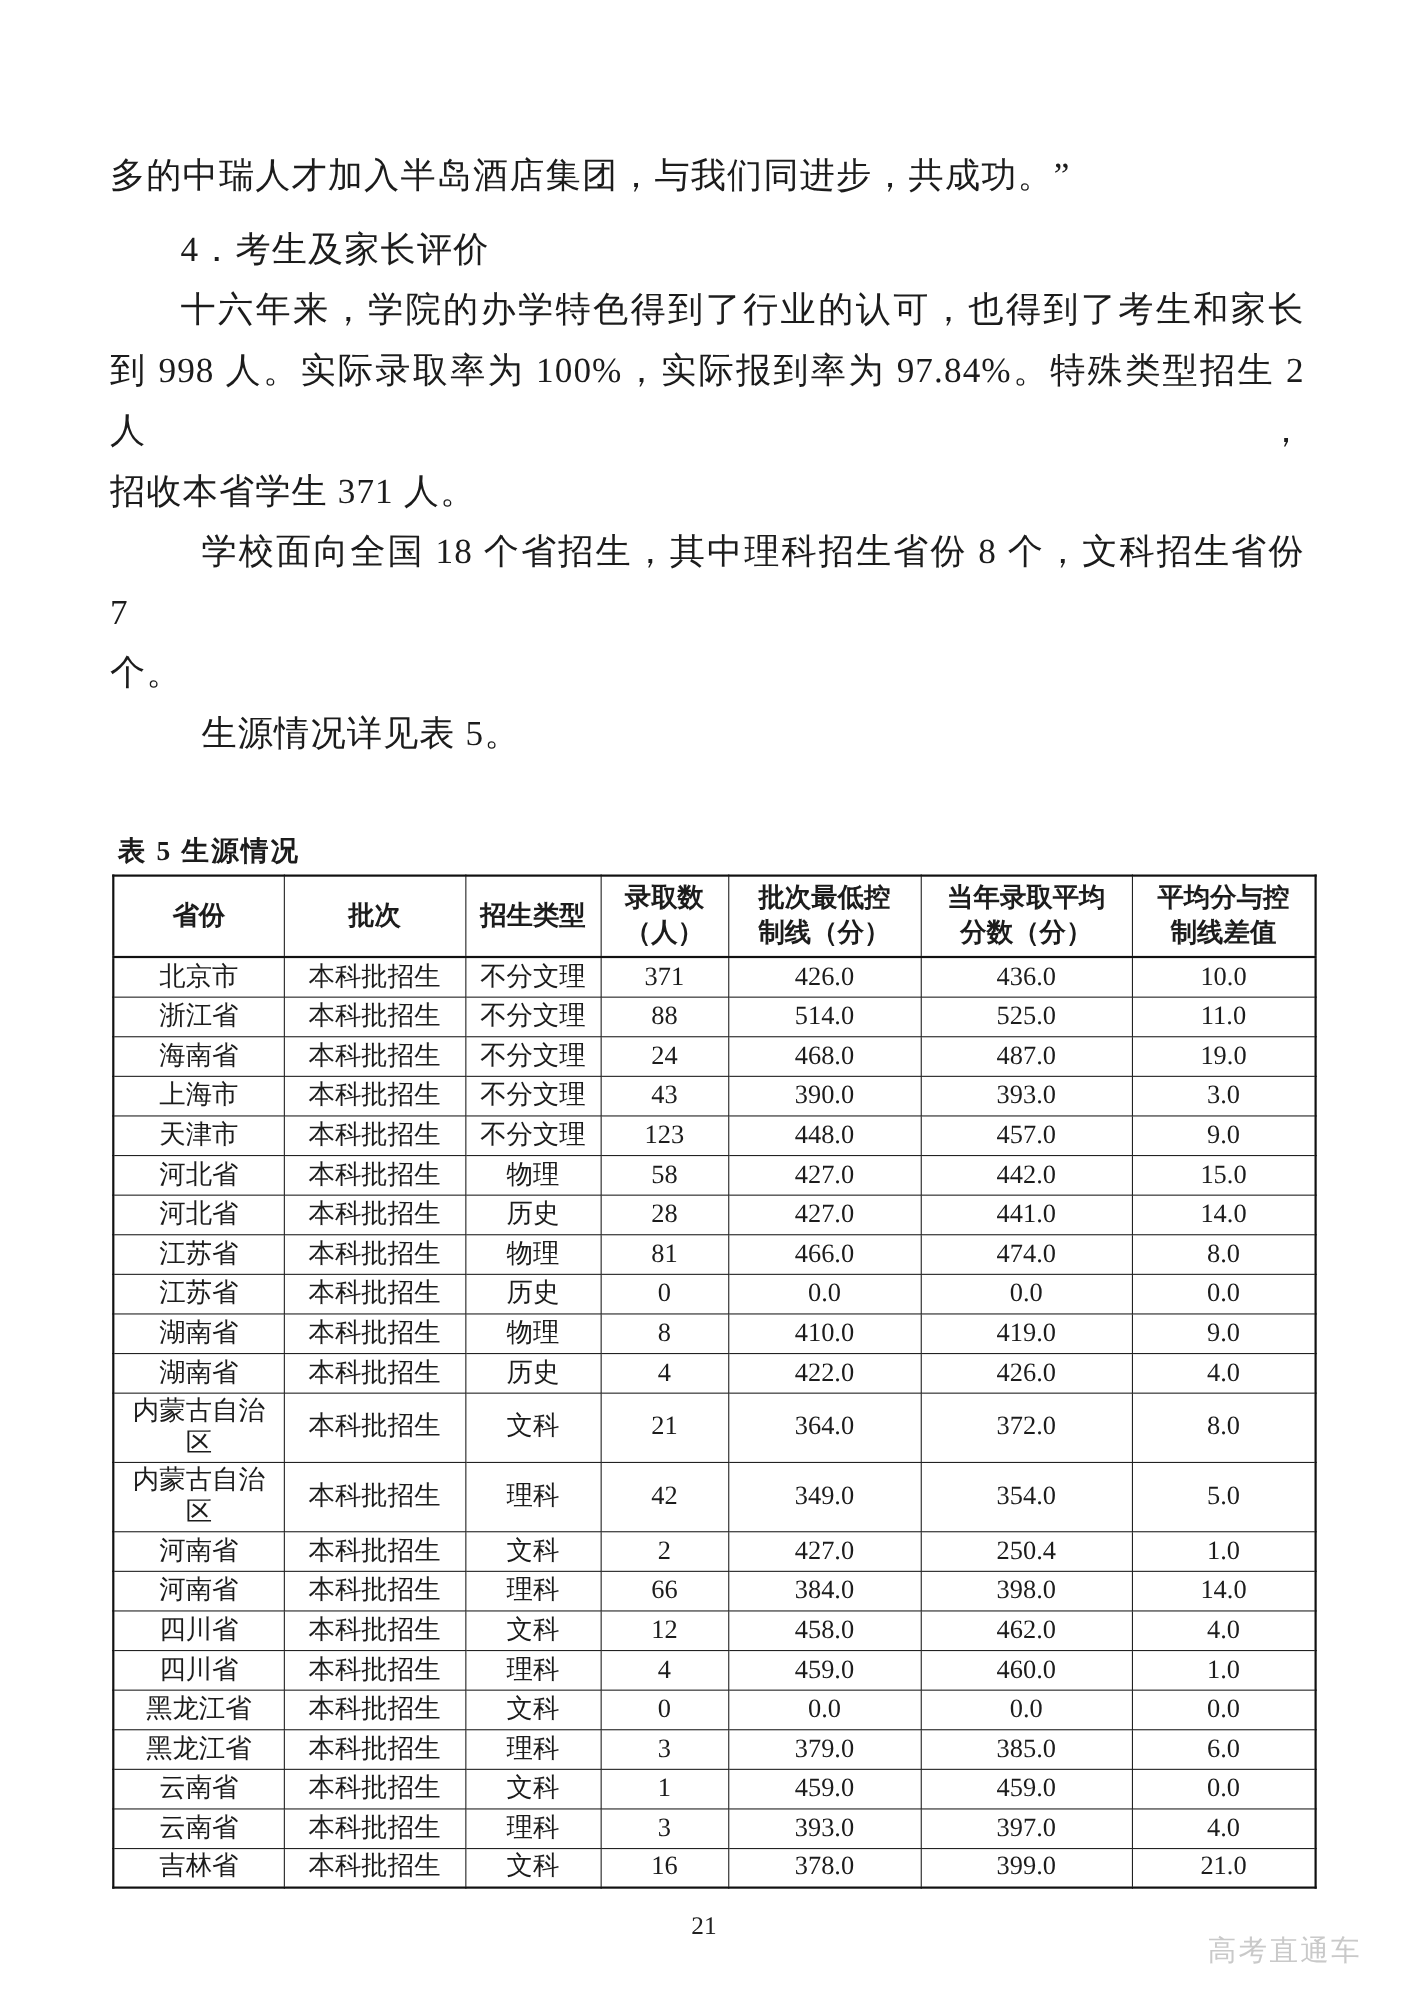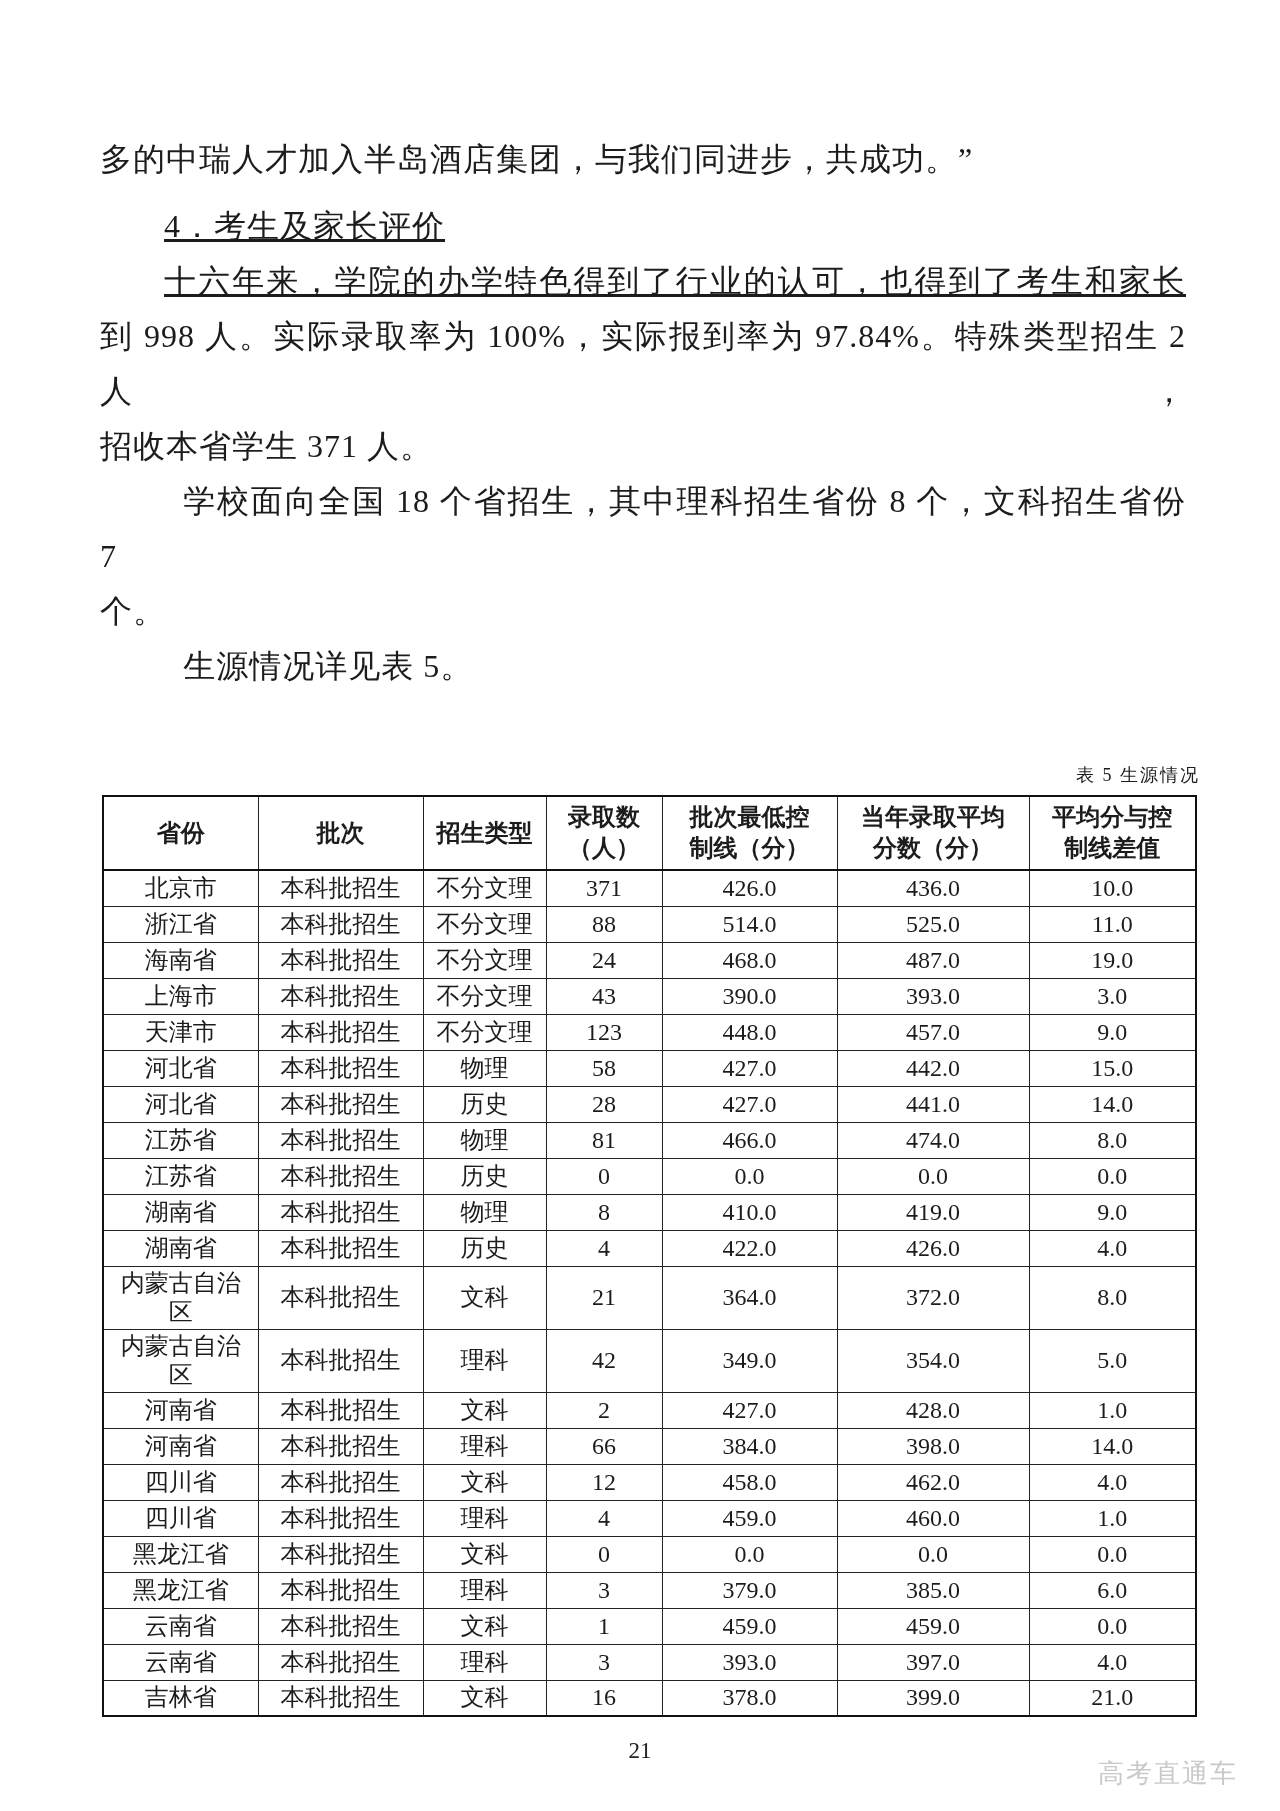--- a/index.html
+++ b/index.html
@@ -18,28 +18,29 @@
     letter-spacing: 1px; white-space: nowrap;
   }
   .bodyline.fill {
     white-space: normal;
     text-align: justify;
     -moz-text-align-last: justify;
     text-align-last: justify;
   }
   .first-line { margin-top: 132px; }
   .heading-line { margin-top: 12px; }
-  .indent-2 { text-indent: 2em; text-decoration: underline; }
+  .indent-2 { text-indent: 2em; }
   .indent-26 { text-indent: 2.6em; }
   .table-title {
     margin-top: 61px;
     width: 1093px; margin-left: 7px;
-    text-align: right;
-    font-size: 18px; line-height: 40px;
+    text-align: left;
+    font-size: 25px; line-height: 40px;
     letter-spacing: 2px;
+    font-weight: bold;
   }
   table.report {
     margin-left: 2px;
     width: 1093px;
     border-collapse: collapse;
     border: 2px solid #111111;
     table-layout: fixed;
     font-family: Liberation Serif, serif;
   }
   table.report th, table.report td {
@@ -230,21 +231,21 @@
           <td>349.0</td>
           <td>354.0</td>
           <td>5.0</td>
         </tr>
         <tr>
           <td>河南省</td>
           <td>本科批招生</td>
           <td>文科</td>
           <td>2</td>
           <td>427.0</td>
-          <td>428.0</td>
+          <td>250.4</td>
           <td>1.0</td>
         </tr>
         <tr>
           <td>河南省</td>
           <td>本科批招生</td>
           <td>理科</td>
           <td>66</td>
           <td>384.0</td>
           <td>398.0</td>
           <td>14.0</td>

